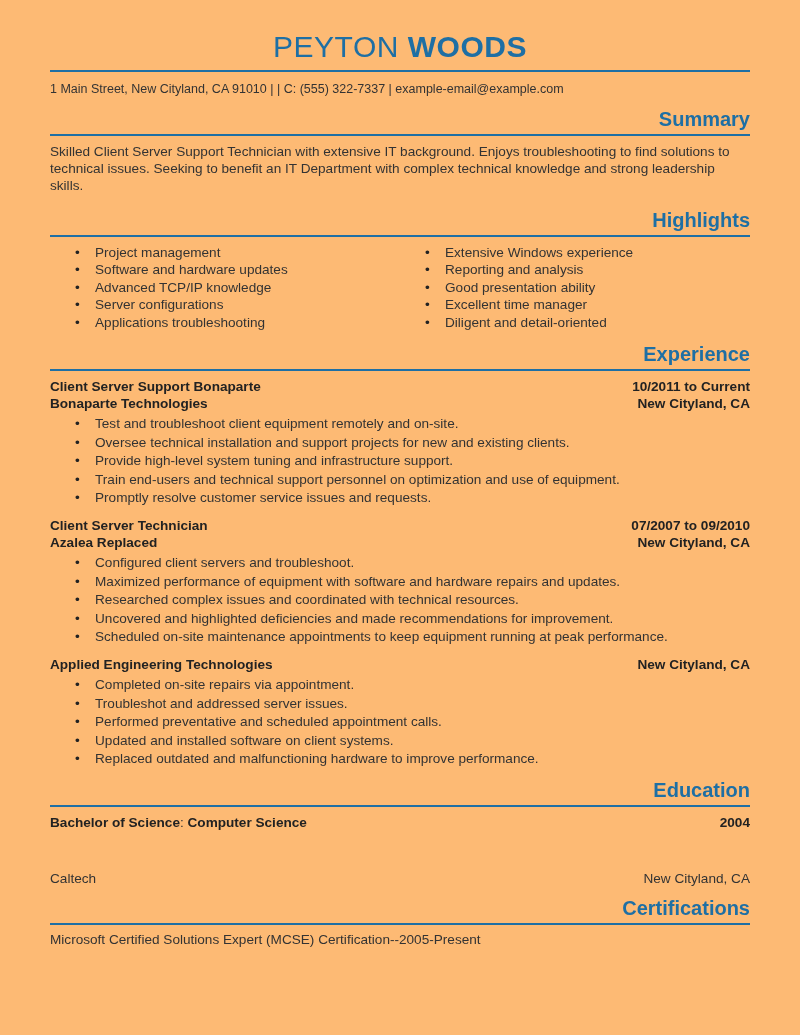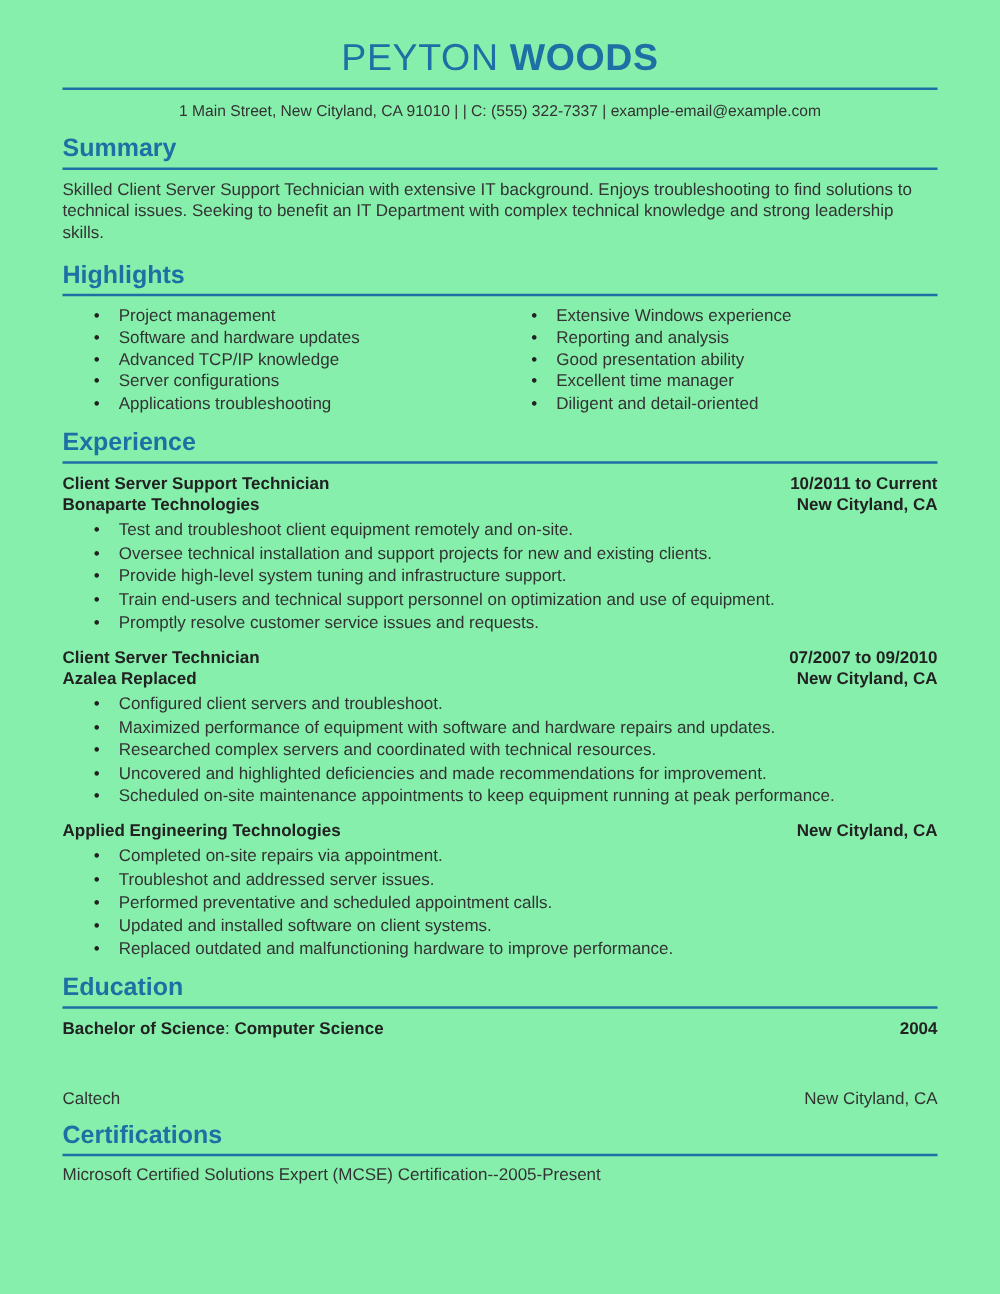--- a/index.html
+++ b/index.html
@@ -6,21 +6,21 @@
   body {
     background: #fbfbfb;
     font-family: "Liberation Sans", sans-serif;
     color: #333333;
   }
   .page {
     position: relative;
     width: 800px;
     height: 1035px;
     margin: 0 auto;
-    background: #86efac;
+    background: #fdba74;
     box-sizing: border-box;
     padding: 30px 50px 0 50px;
     overflow: hidden;
   }
   
   .name {
     text-align: center;
     font-size: 30px;
     color: #1e6fa4;
     letter-spacing: 0.5px;
@@ -29,28 +29,28 @@
   .name .first { font-weight: 400; }
   .name .last  { font-weight: 700; }
   .rule {
     height: 2px;
     background: #1e6fa4;
     border: none;
     margin: 0;
   }
   .rule-name { margin-top: 7px; }
   .contact {
-    text-align: center;
+    text-align: left;
     font-size: 12.5px;
     color: #333333;
     padding: 10px 0 2px 0;
   }
   
   .section-heading {
-    text-align: left;
+    text-align: right;
     font-size: 20px;
     font-weight: 700;
     color: #1e6fa4;
     margin-top: 9px;
     line-height: 1.2;
   }
   .rule-section { margin-top: 3px; }
   
   .summary-text {
     font-size: 13.6px;
@@ -170,21 +170,21 @@
           <span>Diligent and detail-oriented</span>
         </div>
     </div>
   </div>
 
   <div class="section-heading">Experience</div>
   <div class="rule rule-section"></div>
 
   <div class="job exp-first">
     <div class="job-row">
-      <span>Client Server Support Technician</span>
+      <span>Client Server Support Bonaparte</span>
       <span>10/2011 to Current</span>
     </div>
     <div class="job-row">
       <span>Bonaparte Technologies</span>
       <span>New Cityland, CA</span>
     </div>
     <div class="bullets">
       <div class="bullet-item">
           <span class="bullet-glyph">•</span>
           <span>Test and troubleshoot client equipment remotely and on-site.</span>
@@ -221,21 +221,21 @@
       <div class="bullet-item">
           <span class="bullet-glyph">•</span>
           <span>Configured client servers and troubleshoot.</span>
         </div>
       <div class="bullet-item">
           <span class="bullet-glyph">•</span>
           <span>Maximized performance of equipment with software and hardware repairs and updates.</span>
         </div>
       <div class="bullet-item">
           <span class="bullet-glyph">•</span>
-          <span>Researched complex servers and coordinated with technical resources.</span>
+          <span>Researched complex issues and coordinated with technical resources.</span>
         </div>
       <div class="bullet-item">
           <span class="bullet-glyph">•</span>
           <span>Uncovered and highlighted deficiencies and made recommendations for improvement.</span>
         </div>
       <div class="bullet-item">
           <span class="bullet-glyph">•</span>
           <span>Scheduled on-site maintenance appointments to keep equipment running at peak performance.</span>
         </div>
     </div>

